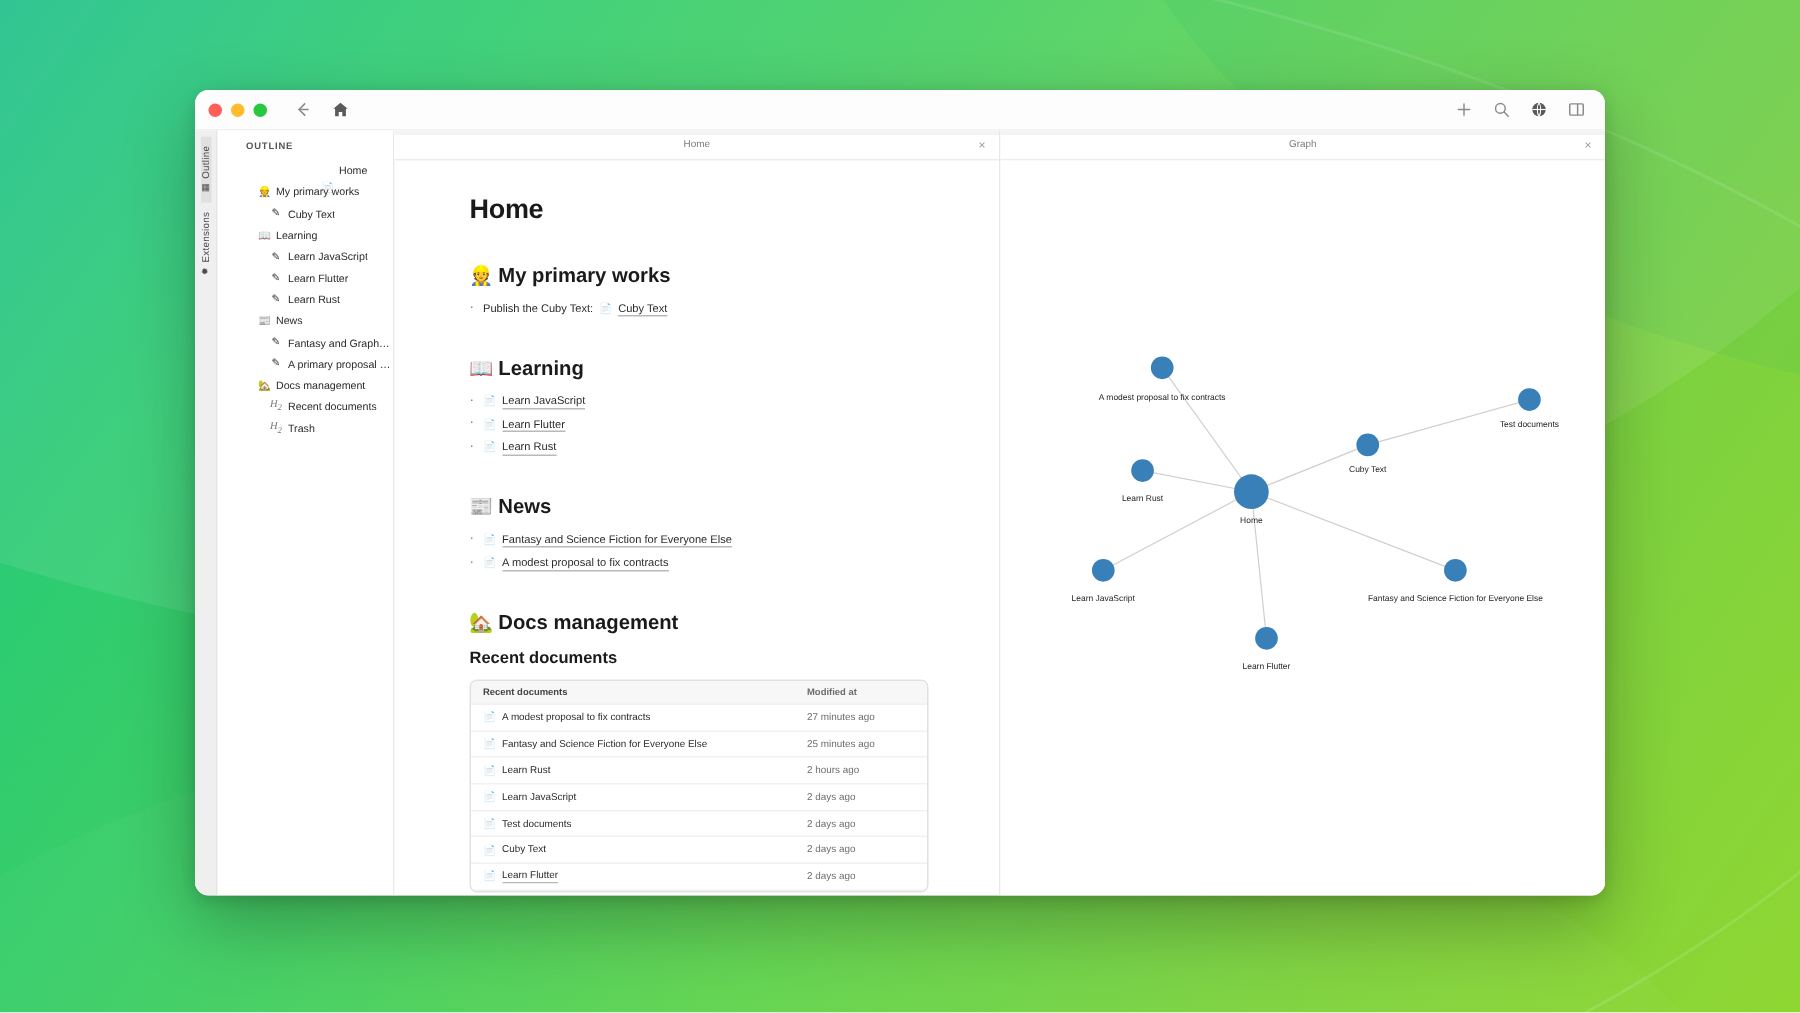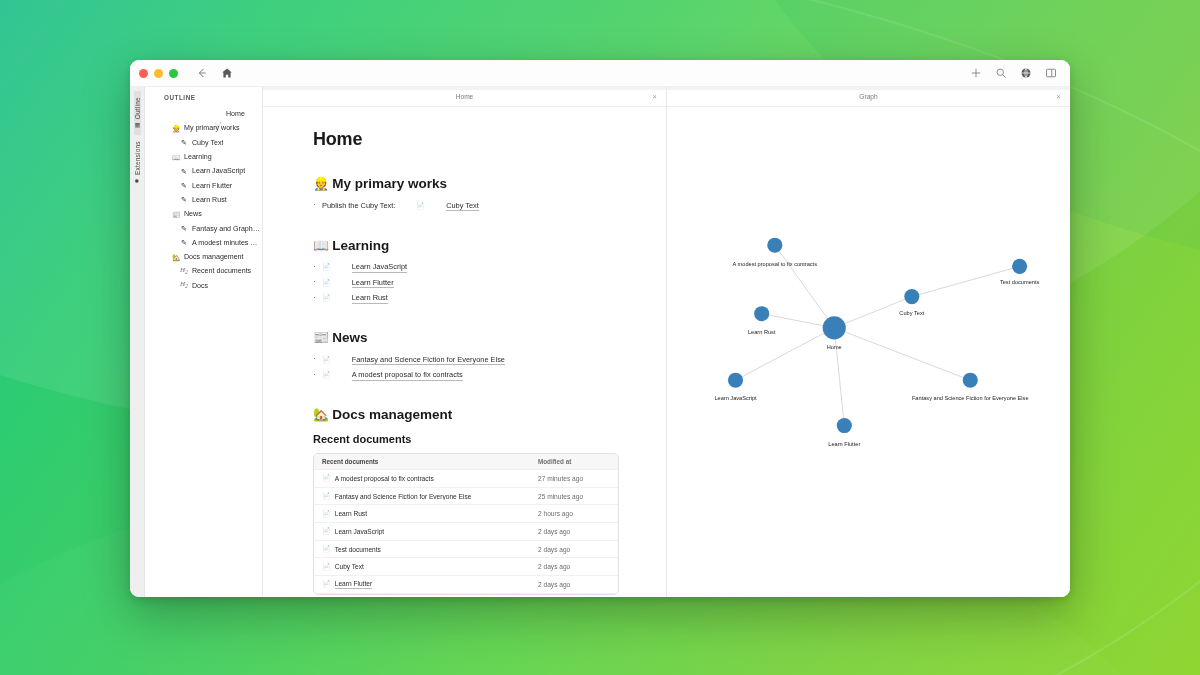--- a/index.html
+++ b/index.html
@@ -77,21 +77,21 @@
   .pane-tab-close{position:absolute;right:9px;top:50%;transform:translateY(-50%);
     font-size:8px;color:#9a9a9a;line-height:1;cursor:pointer;}
 
   .doc{flex:1;overflow:hidden;padding:22px 0 0 50px;}
   .doc h1{font-size:18px;font-weight:bold;color:#1a1a1a;margin:0 0 26px 0;letter-spacing:-.2px;}
   .doc h2{font-size:13.5px;font-weight:bold;color:#1a1a1a;margin:0 0 7px 0;display:flex;align-items:center;gap:3px;}
   .doc h2 .emo{font-size:13px;}
   .doc h3{font-size:11px;font-weight:bold;color:#1a1a1a;margin:11px 0 8px 0;}
   .sec{margin-bottom:24px;}
   ul.bl{list-style:none;margin:0;padding:0;}
-  ul.bl li{display:flex;align-items:center;gap:21px;font-size:7.4px;color:#2b2b2b;
+  ul.bl li{display:flex;align-items:center;gap:4px;font-size:7.4px;color:#2b2b2b;
     padding:2.5px 0 2.5px 9px;position:relative;text-align:right;}
   ul.bl li:before{content:"·";position:absolute;left:0;top:1px;color:#777;font-size:9px;}
   .dlink{color:#2b2b2b;text-decoration:none;border-bottom:1px solid #b9b9b9;padding-bottom:.5px;}
   .fileico{font-size:7px;}
 
   .tbl{width:304px;border:1px solid #e1e1e1;border-radius:5px;overflow:hidden;background:#fff;}
   .trow{display:flex;align-items:center;height:16.7px;padding:0 8px;font-size:6.6px;color:#2b2b2b;
     border-bottom:1px solid #f1f1f1;}
   .trow.head{background:#f7f7f7;font-weight:bold;color:#444;height:15px;font-size:6.3px;}
   .tc-name{flex:1;display:flex;align-items:center;gap:4px;white-space:nowrap;overflow:hidden;}
@@ -210,33 +210,33 @@
         <div class="side-item ind-1">
           <span class="ico">📰</span>
           <span class="lbl">News</span>
         </div>
         <div class="side-item ind-2">
           <span class="ico">✎</span>
           <span class="lbl">Fantasy and Graph…</span>
         </div>
         <div class="side-item ind-2">
           <span class="ico">✎</span>
-          <span class="lbl">A modest minutes …</span>
+          <span class="lbl">A primary proposal …</span>
         </div>
         <div class="side-item ind-1">
           <span class="ico">🏡</span>
           <span class="lbl">Docs management</span>
         </div>
         <div class="side-item ind-2">
           <span class="ico h2mark">H<sub>2</sub></span>
           <span class="lbl">Recent documents</span>
         </div>
         <div class="side-item ind-2">
           <span class="ico h2mark">H<sub>2</sub></span>
-          <span class="lbl">Docs</span>
+          <span class="lbl">Trash</span>
         </div>
       </div>
 
       <div class="panes">
 
         <div class="pane">
           <div class="pane-tabbar">
             <div class="pane-tab-title">Home</div>
             <div class="pane-tab-close">×</div>
           </div>

